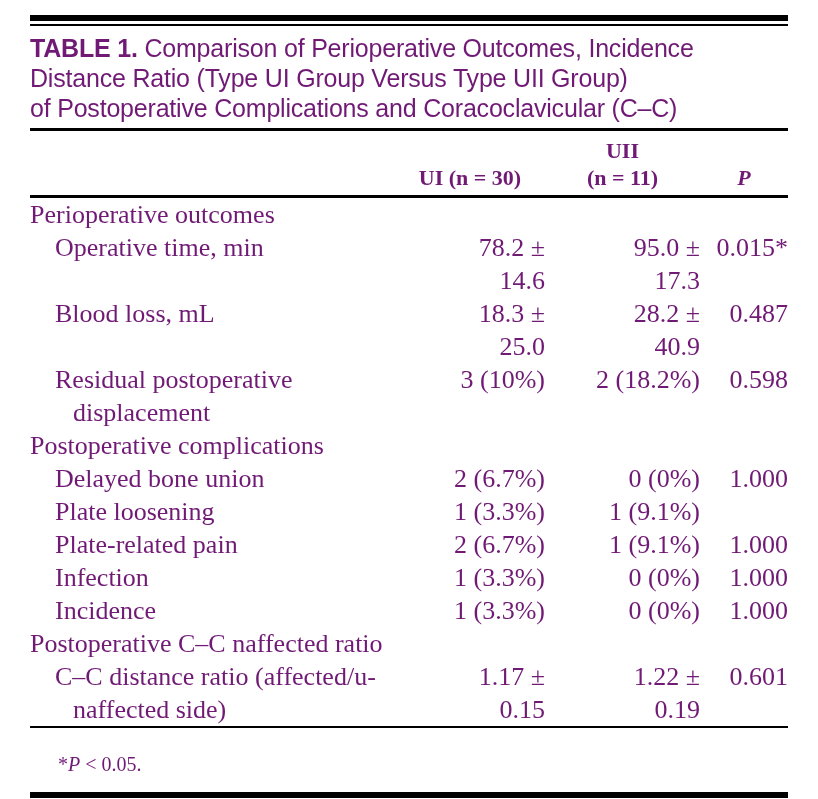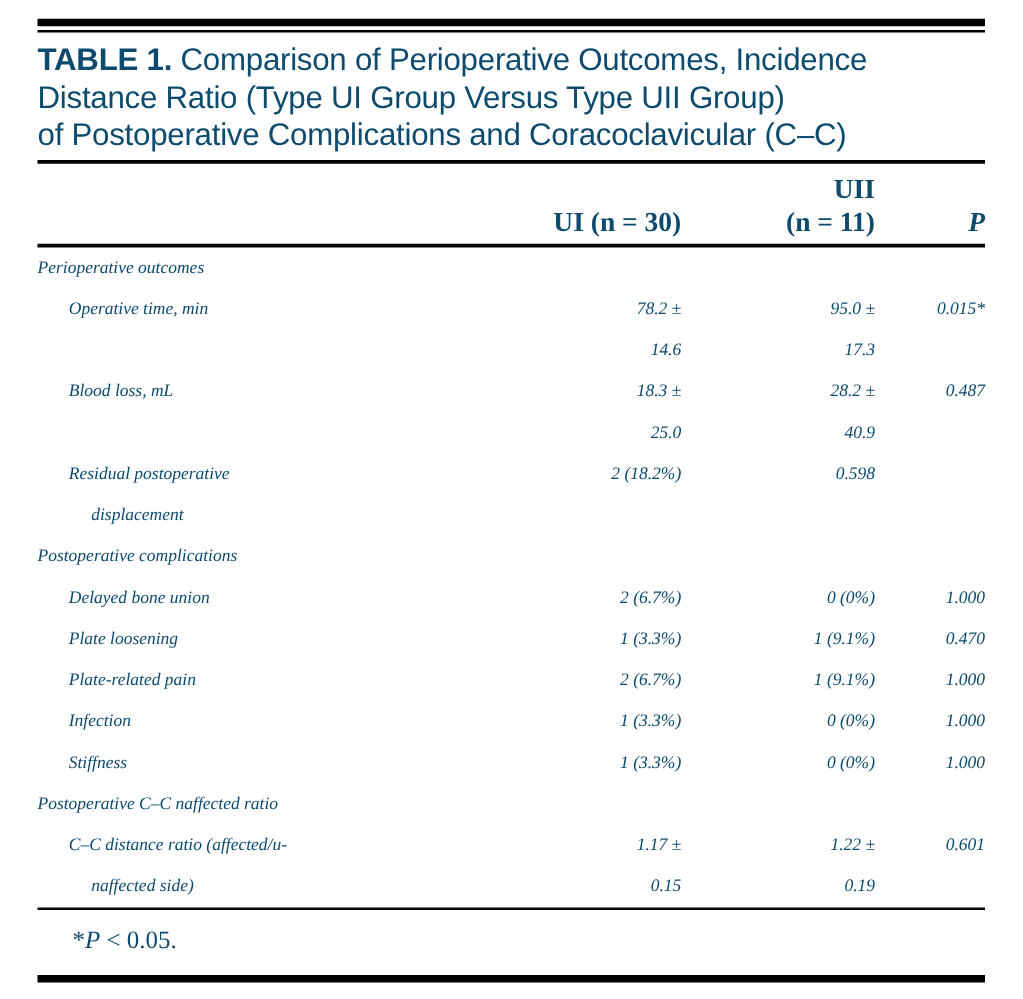--- a/index.html
+++ b/index.html
@@ -4,21 +4,21 @@
 <style>
   * { margin: 0; padding: 0; box-sizing: border-box; }
   html, body { background: #ffffff; }
   .page {
     position: relative;
     width: 818px;
     height: 799px;
     background: #ffffff;
     overflow: hidden;
     font-family: "Liberation Serif", serif;
-    color: #0c4a6e;
+    color: #701a75;
   }
   .inner { margin-left: 30px; width: 758px; }
 
   
   .rule-top    { margin-top: 15px; border-top: 6px solid #000; border-bottom: 2px solid #000; height: 11px; }
   .rule-mid    { border-top: 3px solid #000; height: 3px; }
   .rule-foot   { border-top: 2px solid #000; height: 2px; }
   .rule-bottom { margin-top: 16px; border-top: 6px solid #000; height: 6px; }
 
   
@@ -37,33 +37,33 @@
   .grid4 { display: grid; grid-template-columns: 365px 150px 155px 88px; }
 
   
   .hdr {
     padding: 6px 0 4px 0;
     font-weight: bold;
     font-size: 22px;
     line-height: 27px;
     align-items: end;
   }
-  .hdr .h { text-align: right; white-space: pre-line; }
+  .hdr .h { text-align: center; white-space: pre-line; }
   .hdr .h-p { font-style: italic; }
 
   
-  .rows { font-size: 14px; line-height: 33px; font-style: italic; }
+  .rows { font-size: 26px; line-height: 33px; }
   .row { align-items: start; }
   .cell { white-space: pre-line; }
   .c-num { text-align: right; }
   .c-label { padding-left: 43px; text-indent: -18px; }
   .row.section .c-label { padding-left: 0; text-indent: 0; }
 
   
-  .footnote { margin-top: 12px; padding-left: 28px; font-size: 20px; line-height: 24px; }
+  .footnote { margin-top: 24px; padding-left: 28px; font-size: 20px; line-height: 24px; }
   .footnote .fn-p { font-style: italic; }
 </style>
 </head>
 <body>
 
 <div class="page">
   <div class="inner">
 
     <div class="rule-top"></div>
 
@@ -107,20 +107,21 @@
     <div class="cell c-num">18.3 ±
 25.0</div>
     <div class="cell c-num">28.2 ±
 40.9</div>
     <div class="cell c-num">0.487</div>
   </div>
 
   <div class="row grid4">
     <div class="cell c-label">Residual postoperative
 displacement</div>
+    <div class="cell c-num">3 (10%)</div>
     <div class="cell c-num">2 (18.2%)</div>
     <div class="cell c-num">0.598</div>
   </div>
 
   <div class="row grid4 section">
     <div class="cell c-label">Postoperative complications</div>
     <div class="cell c-num"></div>
     <div class="cell c-num"></div>
     <div class="cell c-num"></div>
   </div>
@@ -129,39 +130,38 @@
     <div class="cell c-label">Delayed bone union</div>
     <div class="cell c-num">2 (6.7%)</div>
     <div class="cell c-num">0 (0%)</div>
     <div class="cell c-num">1.000</div>
   </div>
 
   <div class="row grid4">
     <div class="cell c-label">Plate loosening</div>
     <div class="cell c-num">1 (3.3%)</div>
     <div class="cell c-num">1 (9.1%)</div>
-    <div class="cell c-num">0.470</div>
   </div>
 
   <div class="row grid4">
     <div class="cell c-label">Plate-related pain</div>
     <div class="cell c-num">2 (6.7%)</div>
     <div class="cell c-num">1 (9.1%)</div>
     <div class="cell c-num">1.000</div>
   </div>
 
   <div class="row grid4">
     <div class="cell c-label">Infection</div>
     <div class="cell c-num">1 (3.3%)</div>
     <div class="cell c-num">0 (0%)</div>
     <div class="cell c-num">1.000</div>
   </div>
 
   <div class="row grid4">
-    <div class="cell c-label">Stiffness</div>
+    <div class="cell c-label">Incidence</div>
     <div class="cell c-num">1 (3.3%)</div>
     <div class="cell c-num">0 (0%)</div>
     <div class="cell c-num">1.000</div>
   </div>
 
   <div class="row grid4 section">
     <div class="cell c-label">Postoperative C–C naffected ratio</div>
     <div class="cell c-num"></div>
     <div class="cell c-num"></div>
     <div class="cell c-num"></div>

